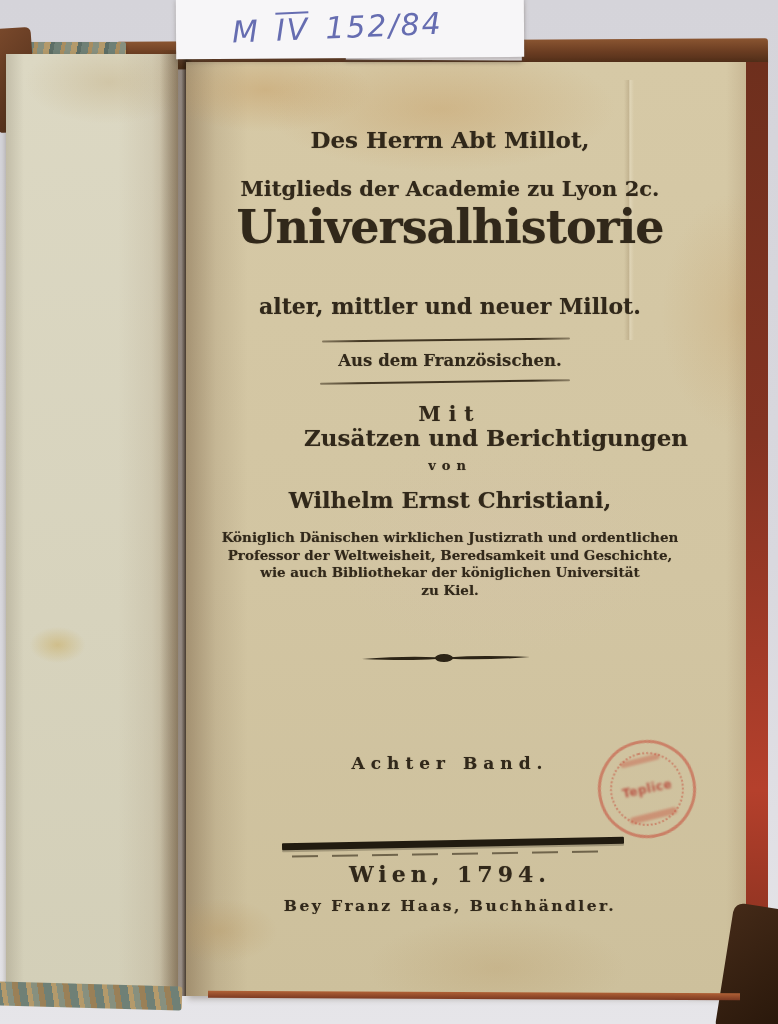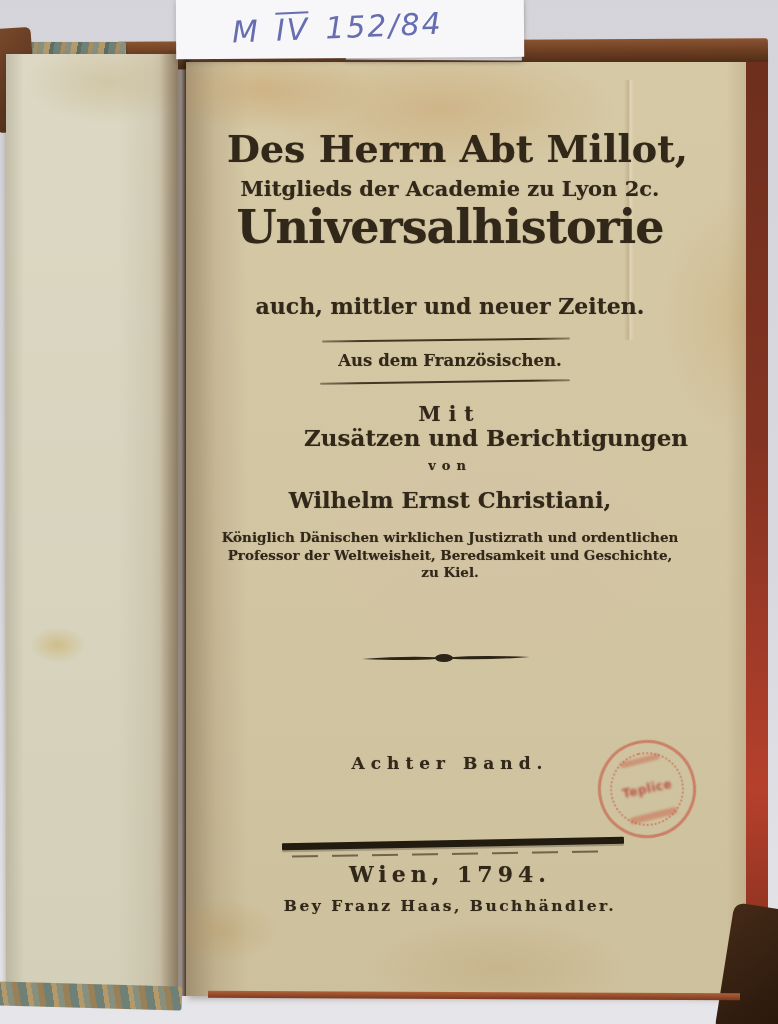--- a/index.html
+++ b/index.html
@@ -86,21 +86,21 @@
     margin-left:56px;font-family:"DejaVu Sans", sans-serif;font-style:italic;
     font-size:30px;color:#666db1;letter-spacing:2px;transform:rotate(-2deg);
     display:flex;align-items:flex-start;gap:16px;
   }
   .roman-overline{border-top:2px solid #666db1;padding-top:0px;line-height:1.05;}
   
   .tp-text{
     position:absolute;left:212px;width:476px;text-align:center;color:#31281a;
     text-shadow:0 0 1px rgba(49,40,26,.4);font-weight:bold;
   }
-  .l-author{top:126px;font-size:38px;text-align:right;}
+  .l-author{top:126px;font-size:23px;}
   .l-membership{top:176px;font-size:21px;}
   .l-maintitle{top:200px;font-size:46px;letter-spacing:-1px;}
   .l-subtitle{top:293px;font-size:22px;}
   .l-origin{top:351px;font-size:16.5px;}
   .l-mit{top:402px;font-size:20px;letter-spacing:8px;}
   .l-additions{top:424px;font-size:23px;text-align:right;}
   .l-von{top:458px;font-size:13px;letter-spacing:6px;}
   .l-editor{top:487px;font-size:22.5px;}
   .l-credentials{top:529px;font-size:13.5px;line-height:17.5px;font-weight:bold;}
   .l-volume{top:753px;font-size:17px;letter-spacing:6px;}
@@ -159,34 +159,35 @@
     <div class="handwriting">
       <span>M</span>
       <span class="roman-overline">IV</span>
       <span>152/84</span>
     </div>
   </div>
 
   <div class="tp-text l-author">Des Herrn Abt Millot,</div>
   <div class="tp-text l-membership">Mitglieds der Academie zu Lyon 2c.</div>
   <div class="tp-text l-maintitle">Universalhistorie</div>
-  <div class="tp-text l-subtitle">auch, mittler und neuer Zeiten.</div>
+  <div class="tp-text l-subtitle">alter, mittler und neuer Millot.</div>
 
   <div class="rule-thin rule-1"></div>
   <div class="tp-text l-origin">Aus dem Französischen.</div>
   <div class="rule-thin rule-2"></div>
 
   <div class="tp-text l-mit">Mit</div>
   <div class="tp-text l-additions">Zusätzen und Berichtigungen</div>
   <div class="tp-text l-von">von</div>
   <div class="tp-text l-editor">Wilhelm Ernst Christiani,</div>
 
   <div class="tp-text l-credentials">
     <div>Königlich Dänischen wirklichen Justizrath und ordentlichen</div>
     <div>Professor der Weltweisheit, Beredsamkeit und Geschichte,</div>
+    <div>wie auch Bibliothekar der königlichen Universität</div>
     <div>zu Kiel.</div>
   </div>
 
   <div class="swelled-rule">
     <svg width="172" height="14" aria-hidden="true">
       <path d="M2 7 Q 48 4.2 76 6.2 Q 82 1.8 90 6.2 Q 122 4.2 170 7 Q 122 9.8 90 7.8 Q 82 12.2 76 7.8 Q 48 9.8 2 7 Z" fill="#2c2416"></path>
       <ellipse cx="84" cy="7" rx="9" ry="4" fill="#2c2416"></ellipse>
     </svg>
   </div>
 

